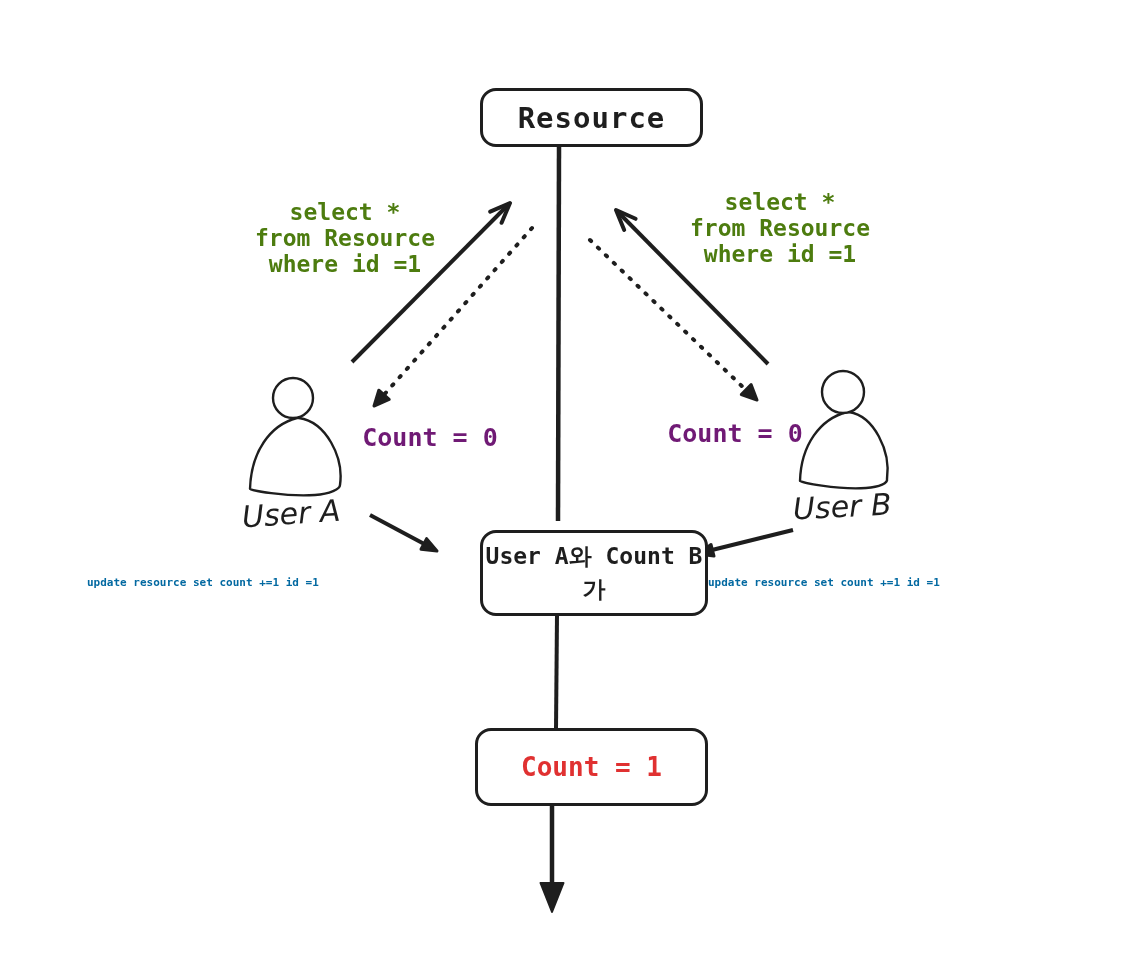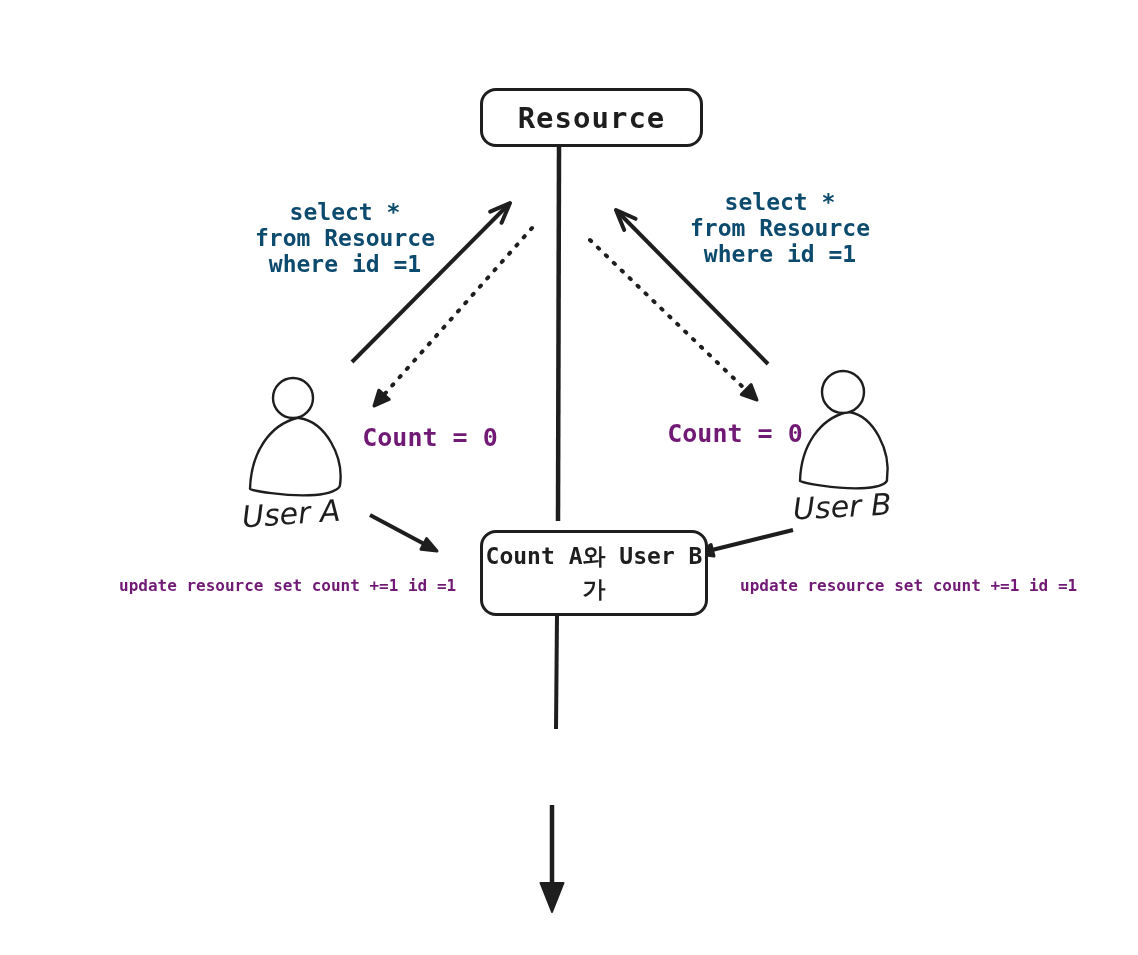--- a/index.html
+++ b/index.html
@@ -42,21 +42,21 @@
     left: 445px; top: 728px; width: 233px; height: 78px;
     font-size: 26px; font-weight: 600;
   }
   .query {
     position: absolute;
     width: 210px;
     text-align: center;
     font-size: 23px;
     font-weight: bold;
     line-height: 26px;
-    color: #0c4a6e;
+    color: #4d7c0f;
     white-space: nowrap;
   }
   .query-a { left: 240px; top: 199px; }
   .query-b { left: 675px; top: 189px; }
   .count-label {
     position: absolute;
     width: 170px;
     text-align: center;
     font-size: 25px;
     font-weight: 600;
@@ -71,25 +71,24 @@
     font-size: 30px;
     font-style: italic;
     font-family: "DejaVu Sans", "Liberation Sans", sans-serif;
     color: #1e1e1e;
     white-space: nowrap;
   }
   .user-a-label { left: 242px; top: 496px; transform: rotate(-4deg); }
   .user-b-label { left: 793px; top: 489px; transform: rotate(-3deg); }
   .update-label {
     position: absolute;
-    font-size: 16px;
+    font-size: 11px;
     font-weight: 600;
-    color: #701a75;
+    color: #0369a1;
     white-space: nowrap;
-    margin-left: 32px;
   }
   .update-a { left: 87px; top: 576px; }
   .update-b { left: 708px; top: 576px; }
 </style>
 </head>
 <body>
 
 <div class="canvas">
 
   <svg class="layer" viewBox="0 0 1138 955">
@@ -163,17 +162,20 @@
   <div class="count-label count-a">Count = 0</div>
   <div class="count-label count-b">Count = 0</div>
 
   <div class="user-label user-a-label">User A</div>
   <div class="user-label user-b-label">User B</div>
 
   <div class="update-label update-a">update resource set count +=1 id =1</div>
   <div class="update-label update-b">update resource set count +=1 id =1</div>
 
   <div class="box action-box">
-    <div>Count A와 User B가</div>
+    <div>User A와 Count B가</div>
   </div>
 
+  <div class="box result-box">
+    <span class="red-text">Count = 1</span>
+  </div>
 
 </div>
 
 </body></html>

